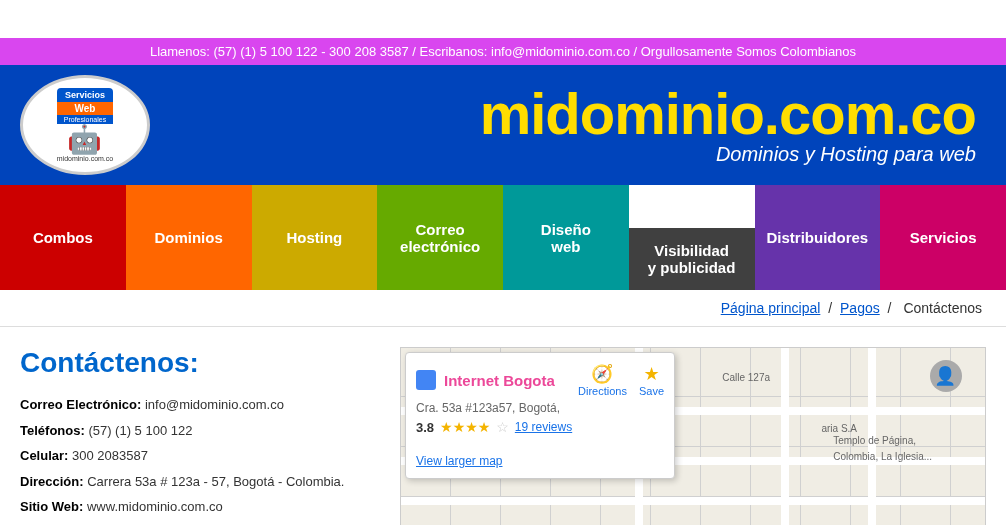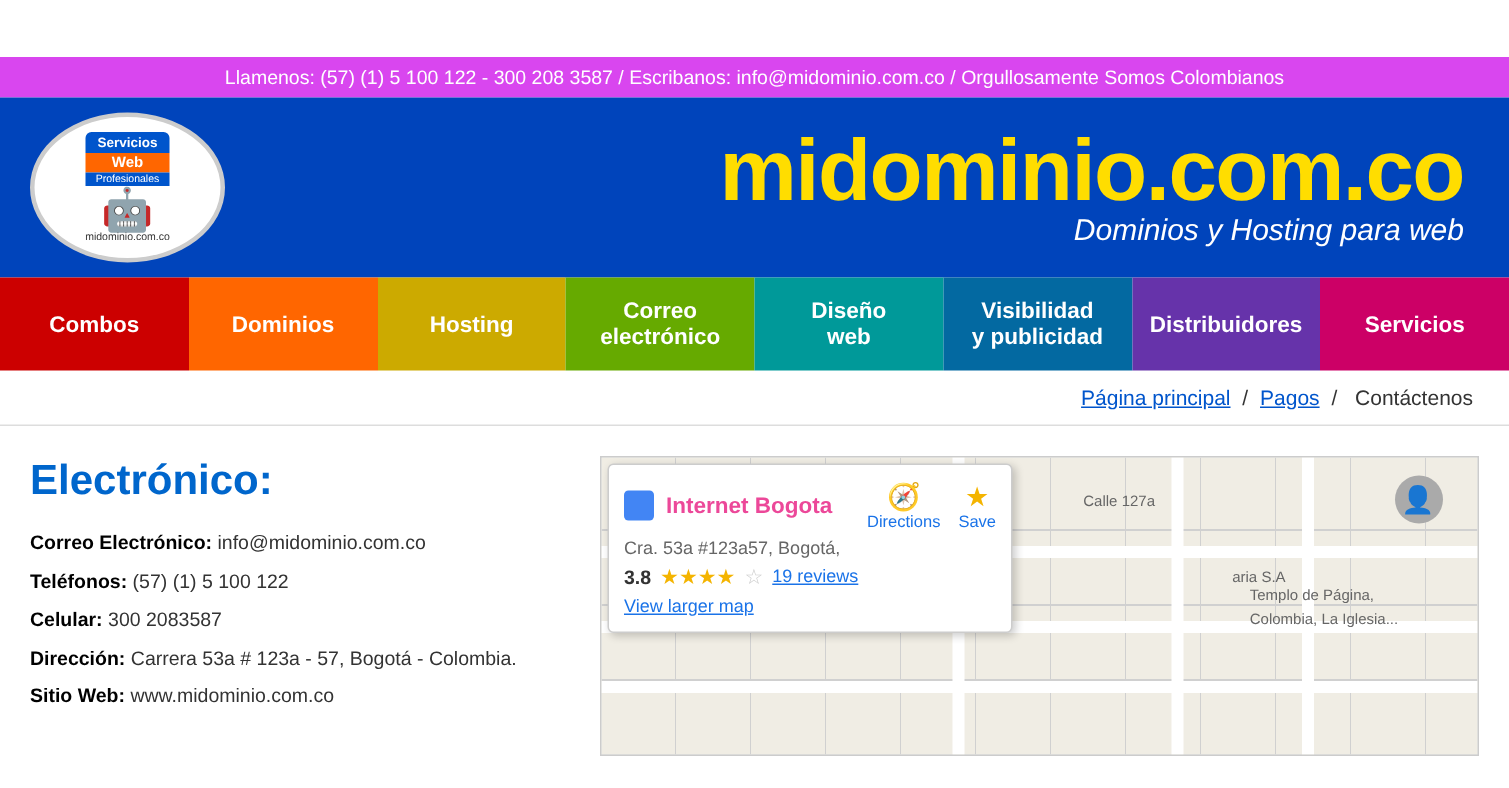--- a/index.html
+++ b/index.html
@@ -220,21 +220,21 @@
     }
     .map-address {
       color: #666;
       font-size: 12px;
       margin-bottom: 4px;
     }
     .map-rating-row {
       display: flex;
       align-items: center;
       gap: 6px;
-      margin-bottom: 4px;
+      margin-bottom: 18px;
     }
     .map-rating-num {
       font-size: 13px;
       font-weight: bold;
       color: #333;
     }
     .stars {
       color: #f4b400;
       font-size: 14px;
     }
@@ -306,37 +306,37 @@
     <div class="brand-subtitle">Dominios y Hosting para web</div>
   </div>
 </div>
 
 <div class="nav">
   <div class="nav-item" style="background:#cc0000;">Combos</div>
   <div class="nav-item" style="background:#ff6600;">Dominios</div>
   <div class="nav-item" style="background:#ccaa00;">Hosting</div>
   <div class="nav-item" style="background:#66aa00;">Correo<br>electrónico</div>
   <div class="nav-item" style="background:#009999;">Diseño<br>web</div>
-  <div class="nav-item" style="background:#0369a1;">Visibilidad<br>y publicidad</div>
+  <div class="nav-item" style="background:#404040;margin-top:43px;">Visibilidad<br>y publicidad</div>
   <div class="nav-item" style="background:#6633aa;">Distribuidores</div>
   <div class="nav-item" style="background:#cc0066;">Servicios</div>
 </div>
 
 <div class="breadcrumb-bar">
   <a href="#">Página principal</a>
   <span>/</span>
   <a href="#">Pagos</a>
   <span>/</span>
   <span>Contáctenos</span>
 </div>
 
 <div class="main-content">
 
   <div class="contact-info">
-    <div class="contact-title">Electrónico:</div>
+    <div class="contact-title">Contáctenos:</div>
     <div class="contact-line">
       <strong>Correo Electrónico:</strong>
       <span>info@midominio.com.co</span>
     </div>
     <div class="contact-line">
       <strong>Teléfonos:</strong>
       <span>(57) (1) 5 100 122</span>
     </div>
     <div class="contact-line">
       <strong>Celular:</strong>

